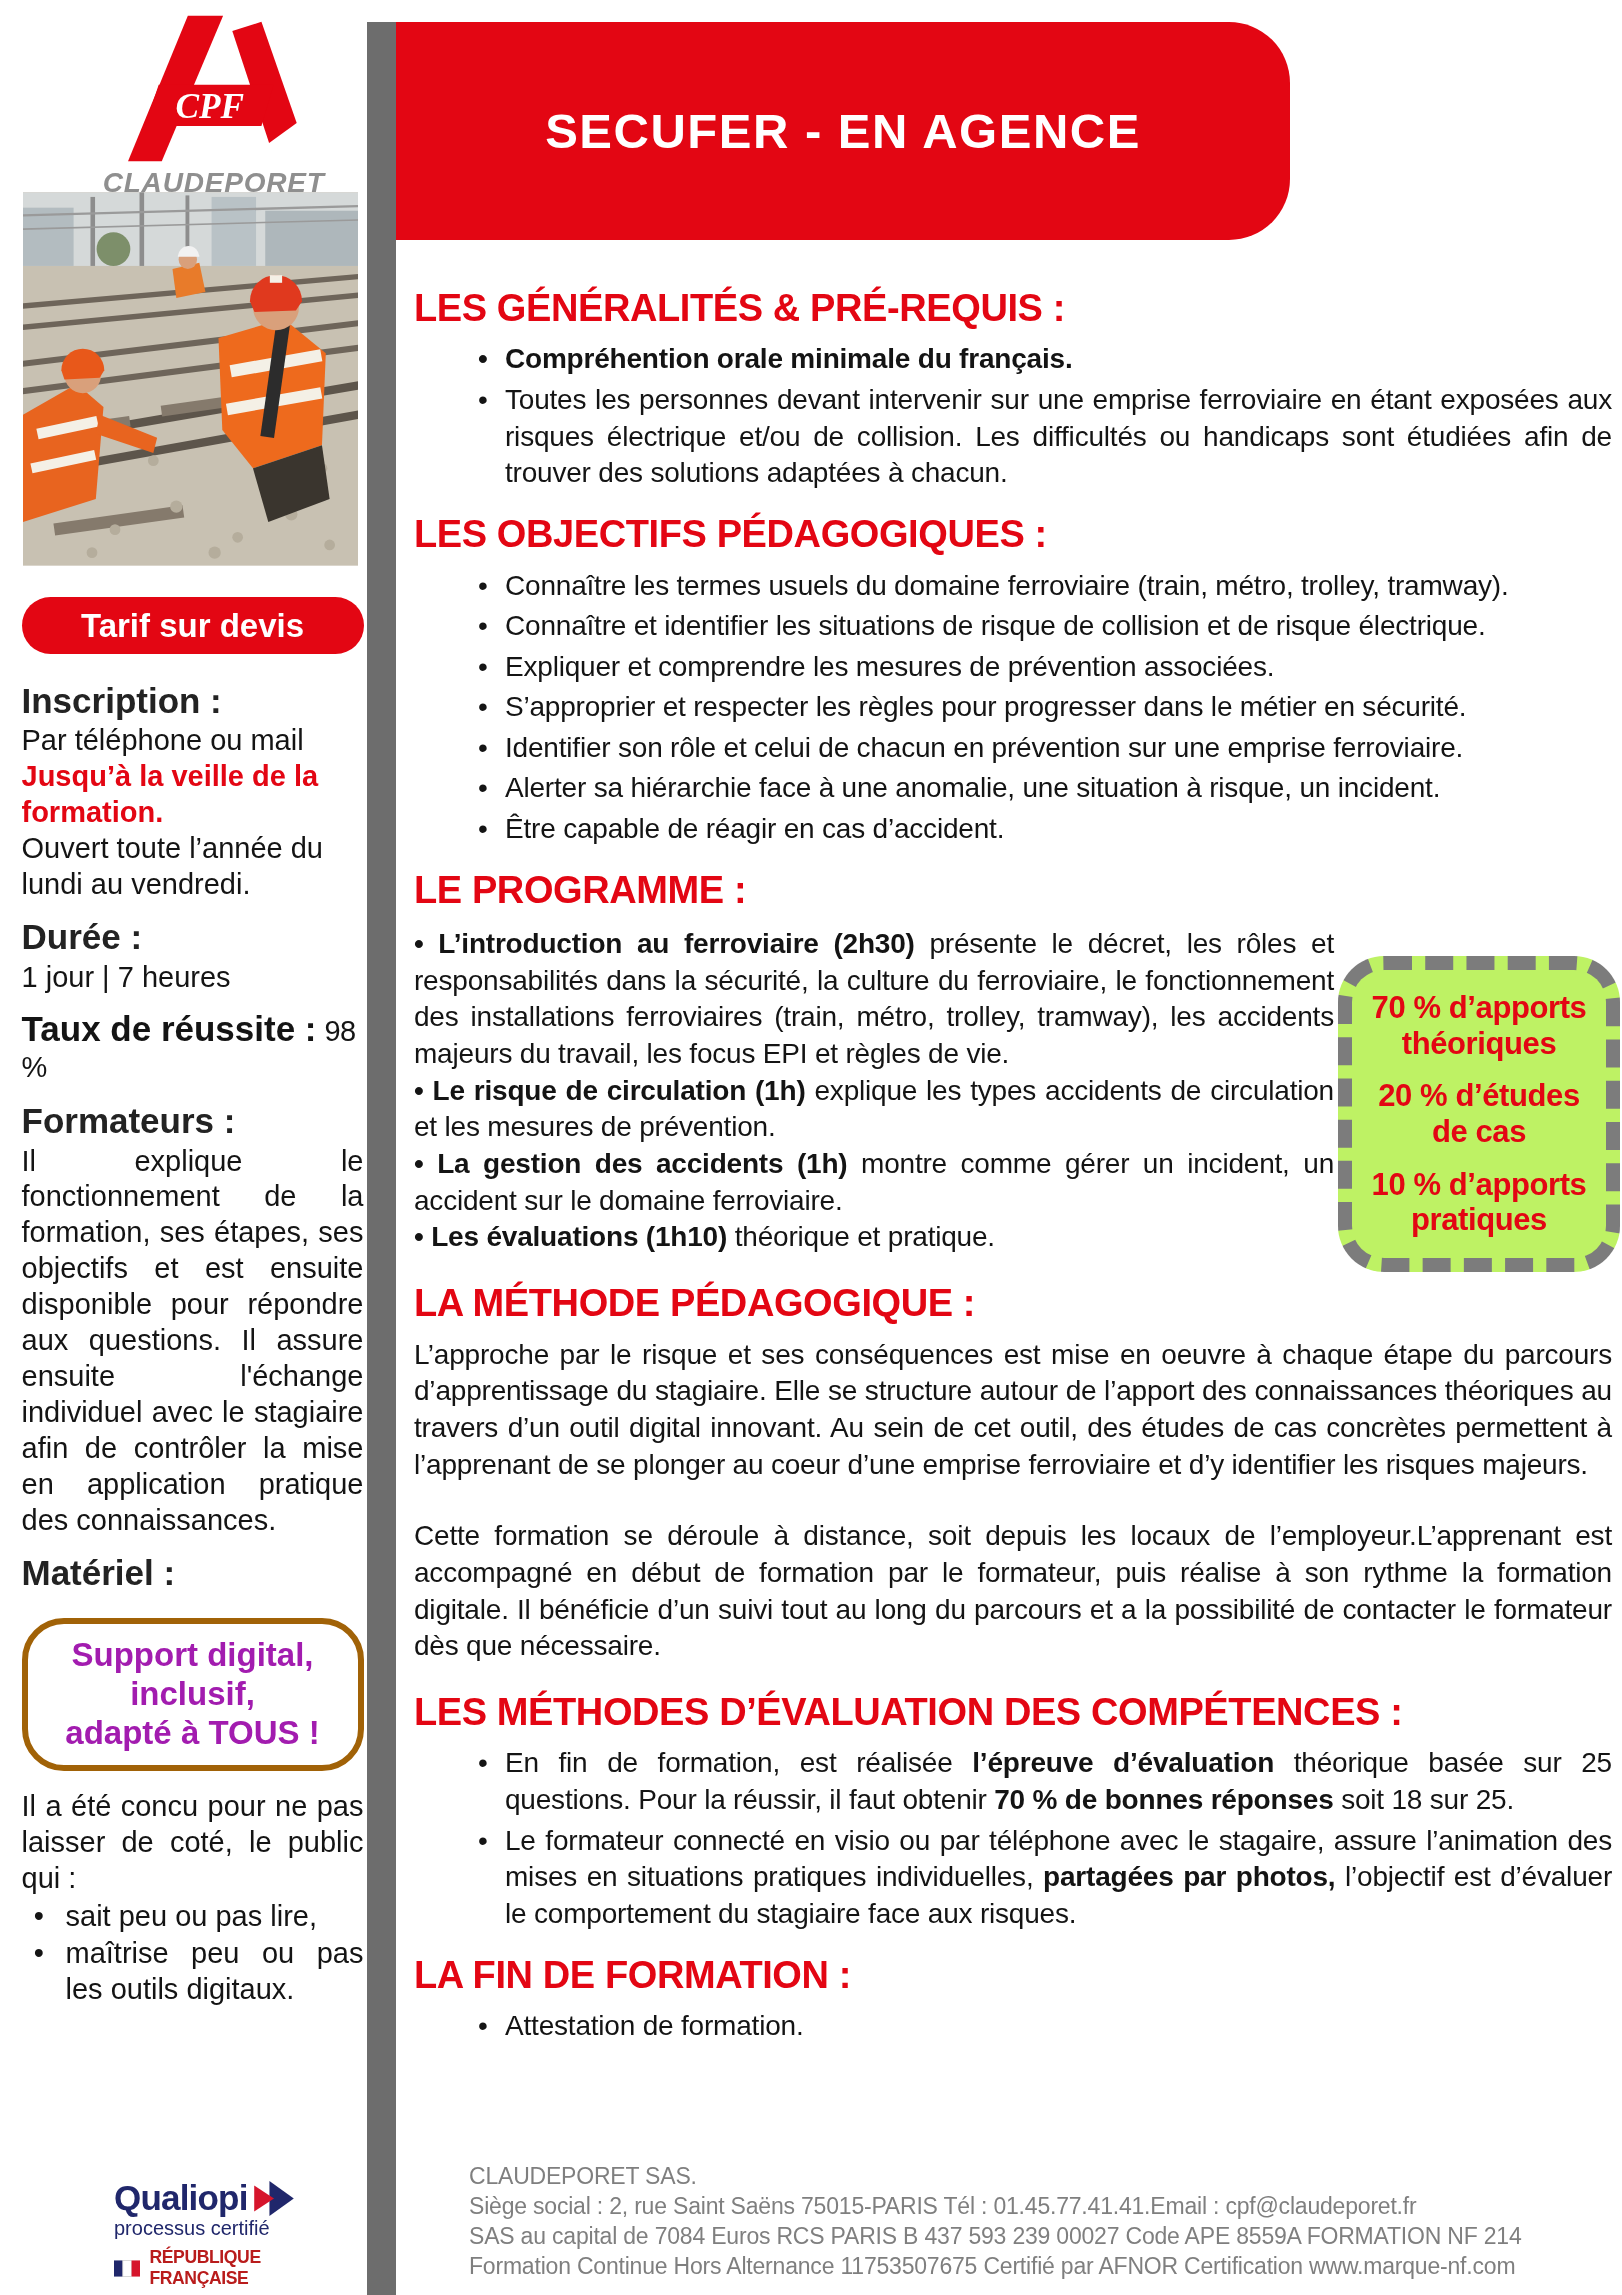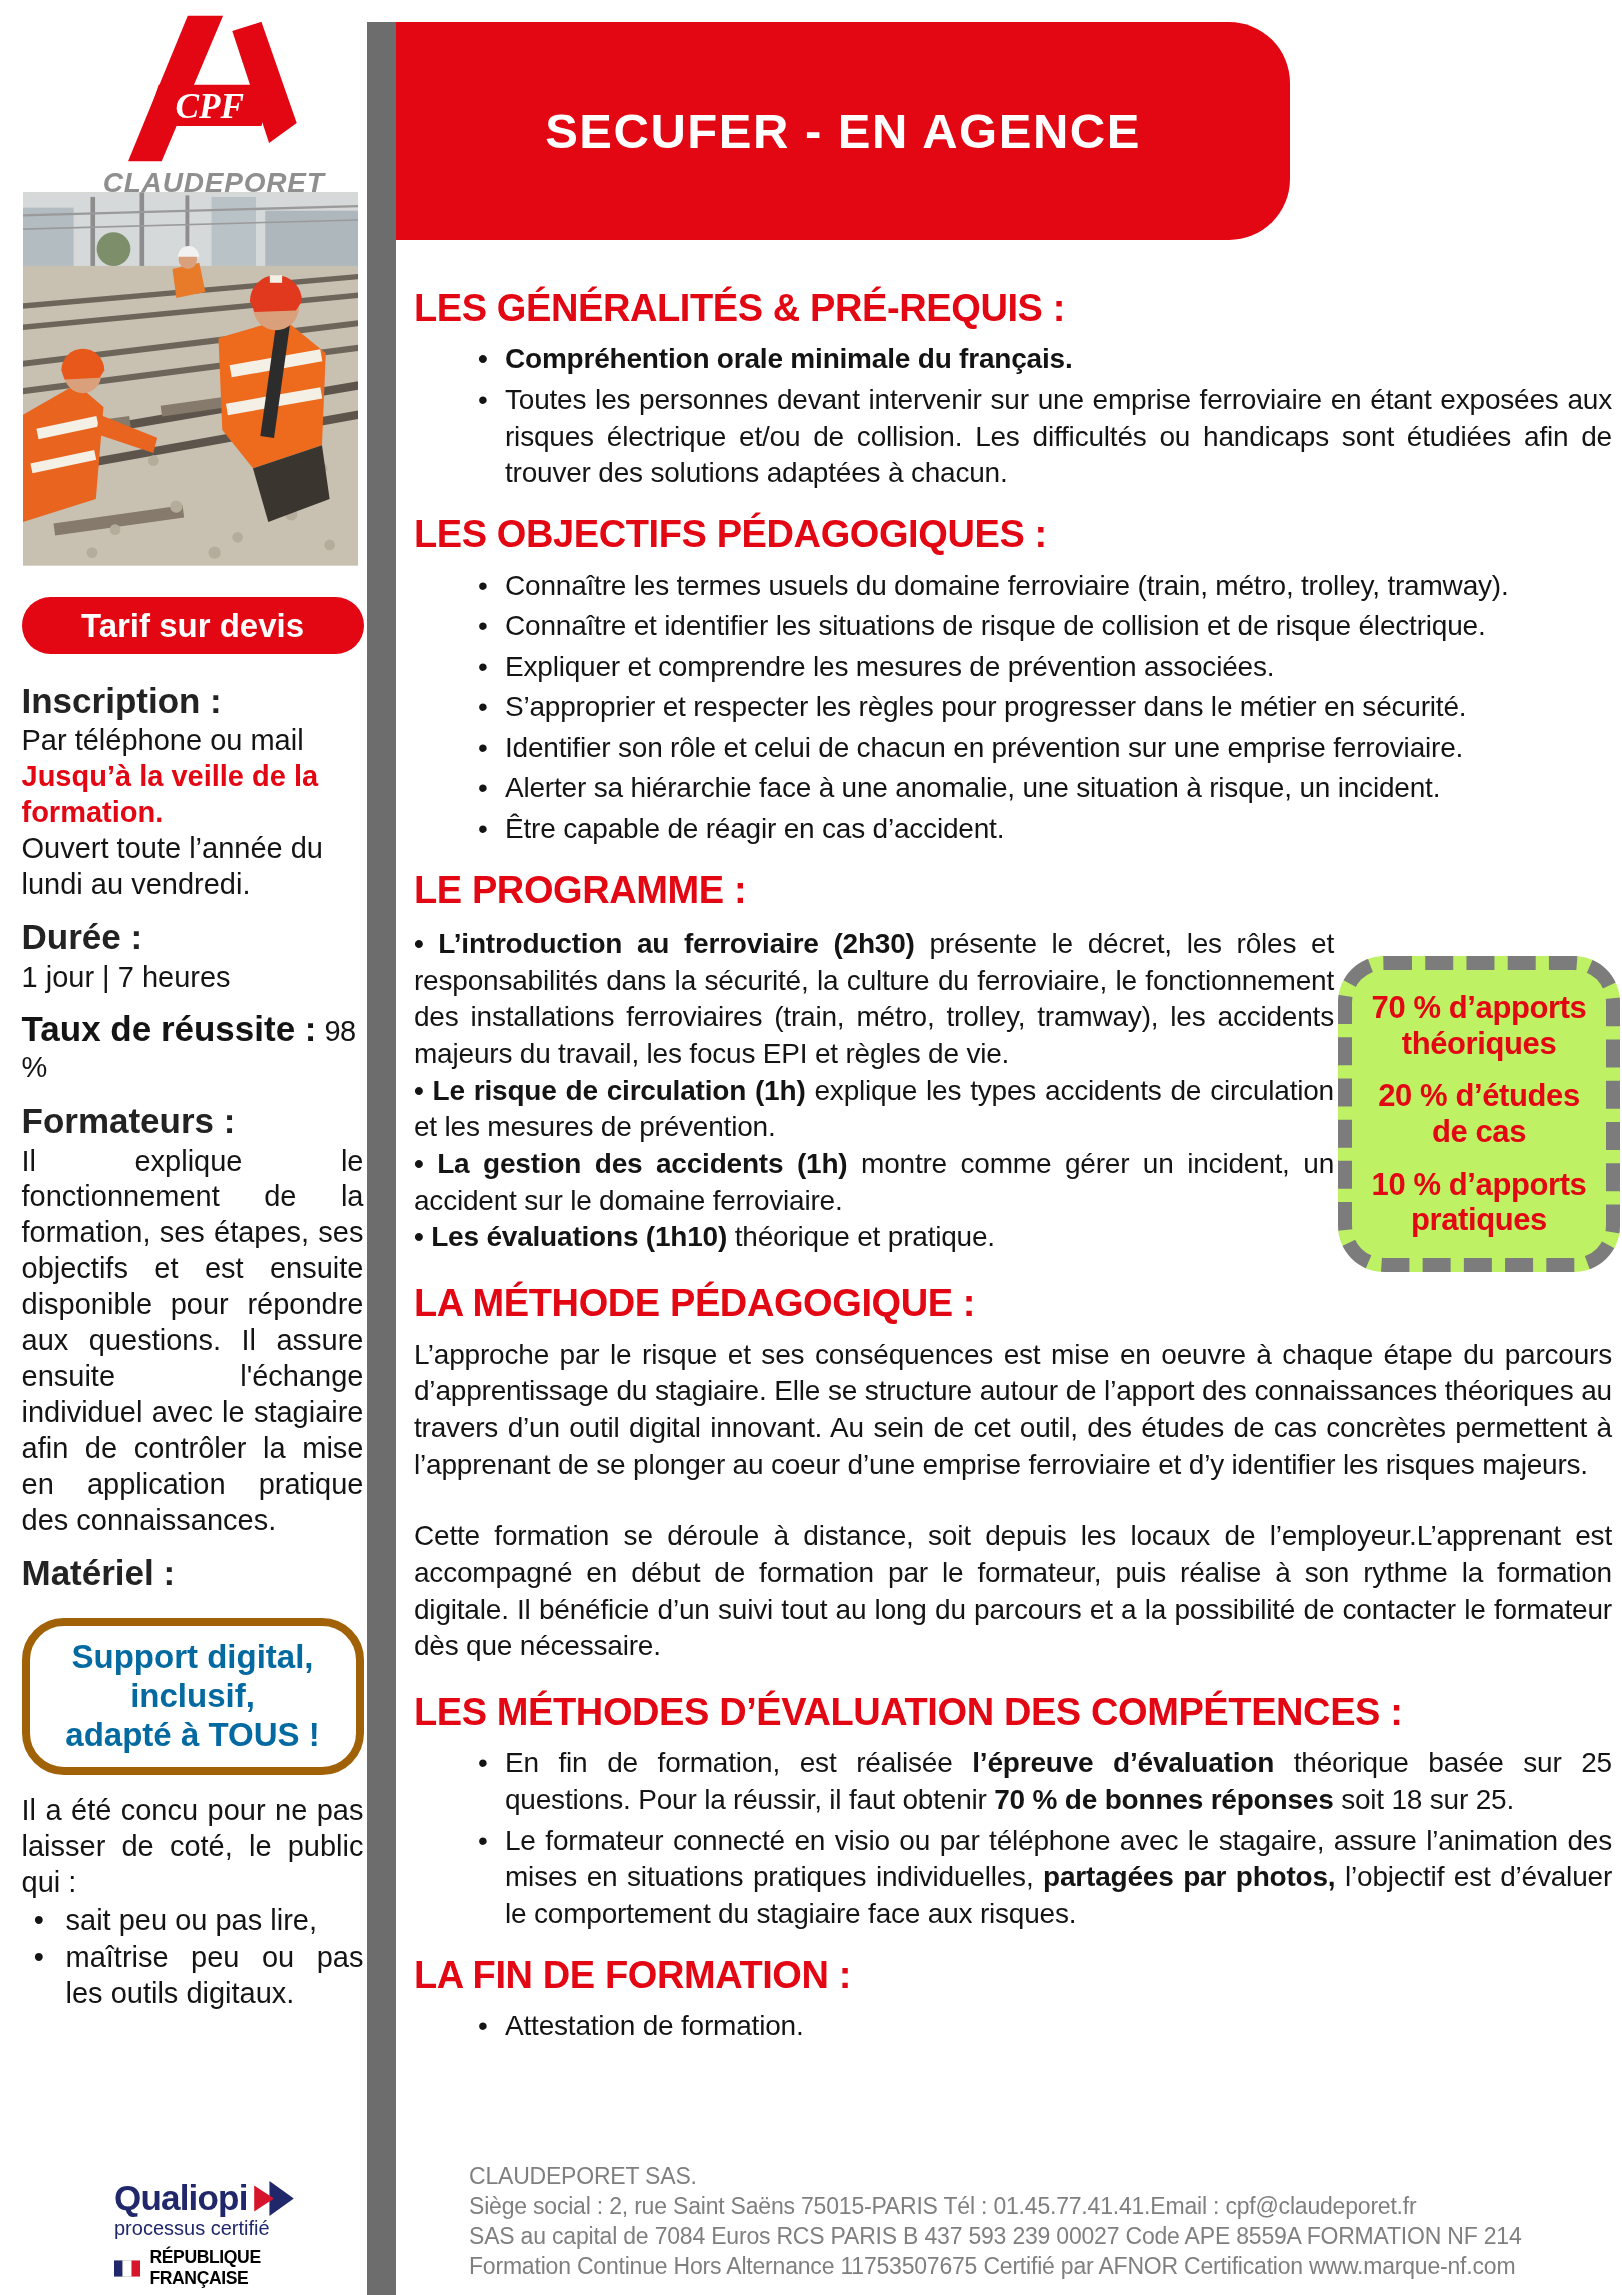--- a/index.html
+++ b/index.html
@@ -33,22 +33,22 @@
   .sidebar{position:absolute;left:21.5px;top:597px;width:342px;font-size:29px;line-height:1.24;}
   .pill{background:#e30613;color:#fff;font-weight:bold;font-size:33px;text-align:center;
         border-radius:29px;height:57px;line-height:57px;margin-bottom:24.5px;}
   .slabel{font-weight:bold;font-size:35px;margin:12.3px 0 1.5px;color:#232323;}
   .slabel.first{margin-top:6px;}
   .stext{margin:0;}
   .sjust{margin:0;text-align:justify;}
   .red-bold{color:#e30613;font-weight:bold;}
   .inline-val{font-weight:normal;letter-spacing:-0.8px;}
   .support-box{
-    border:8px solid #a16207;border-radius:42px;padding:12.3px 4.6px;margin:23px 0 18.4px;
-    text-align:center;color:#0369a1;font-weight:bold;font-size:33px;line-height:1.18;
+    border:6px solid #a16207;border-radius:42px;padding:12.3px 4.6px;margin:23px 0 18.4px;
+    text-align:center;color:#a21caf;font-weight:bold;font-size:33px;line-height:1.18;
   }
   .sb-ul{margin:1.5px 0 0;padding:0;list-style:none;}
   .sb-ul li{position:relative;padding-left:44px;text-align:justify;margin-bottom:1.5px;}
   .sb-ul li::before{content:"\2022";position:absolute;left:12.3px;}
 
   
   .main{position:absolute;left:414px;top:284px;width:1198px;font-size:28px;line-height:1.31;letter-spacing:-0.2px;}
   .rh{color:#e30613;font-size:38px;font-weight:bold;margin:0 0 7.7px;letter-spacing:-0.4px;}
   .mt1{margin-top:18.4px;} .mt2{margin-top:23px;}
   ul.dots{list-style:none;margin:0;padding:0;}
@@ -72,21 +72,21 @@
 
   
   .footer{position:absolute;left:469px;top:2163px;width:1150px;color:#7f7f7f;font-size:23px;line-height:1.17;letter-spacing:-0.2px;}
   .footer p{margin:0 0 3.1px;}
 
   
   .qualiopi{position:absolute;left:114px;top:2178px;width:238px;}
   .q-row1{display:flex;align-items:center;gap:6.1px;}
   .q-name{color:#20276b;font-weight:bold;font-size:35px;letter-spacing:-0.8px;}
   .q-sub{color:#20276b;font-size:20px;margin-top:-1.5px;}
-  .q-rep{display:flex;align-items:center;gap:9px;margin-top:7.7px;font-weight:bold;color:#000000;font-size:17.6px;letter-spacing:-0.4px;}
+  .q-rep{display:flex;align-items:center;gap:9px;margin-top:7.7px;font-weight:bold;color:#b91c1c;font-size:17.6px;letter-spacing:-0.4px;}
 </style>
 </head>
 <body>
 
 <div class="gray-bar"></div>
 
 <div class="logo">
   <svg width="192" height="161" viewBox="0 0 250 210">
     <polygon points="22,200 100,10 146,10 66,200" fill="#e30613"></polygon>
     <polygon points="158,30 196,18 242,150 206,176" fill="#e30613"></polygon>

